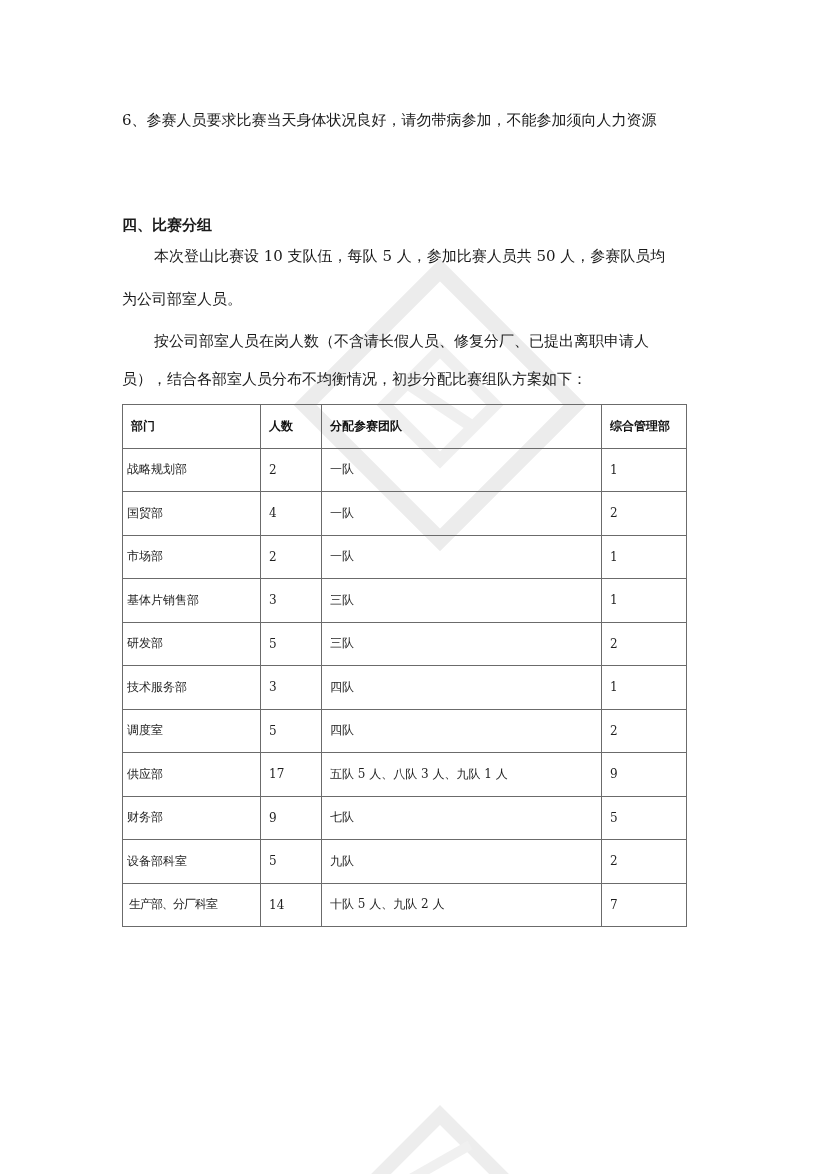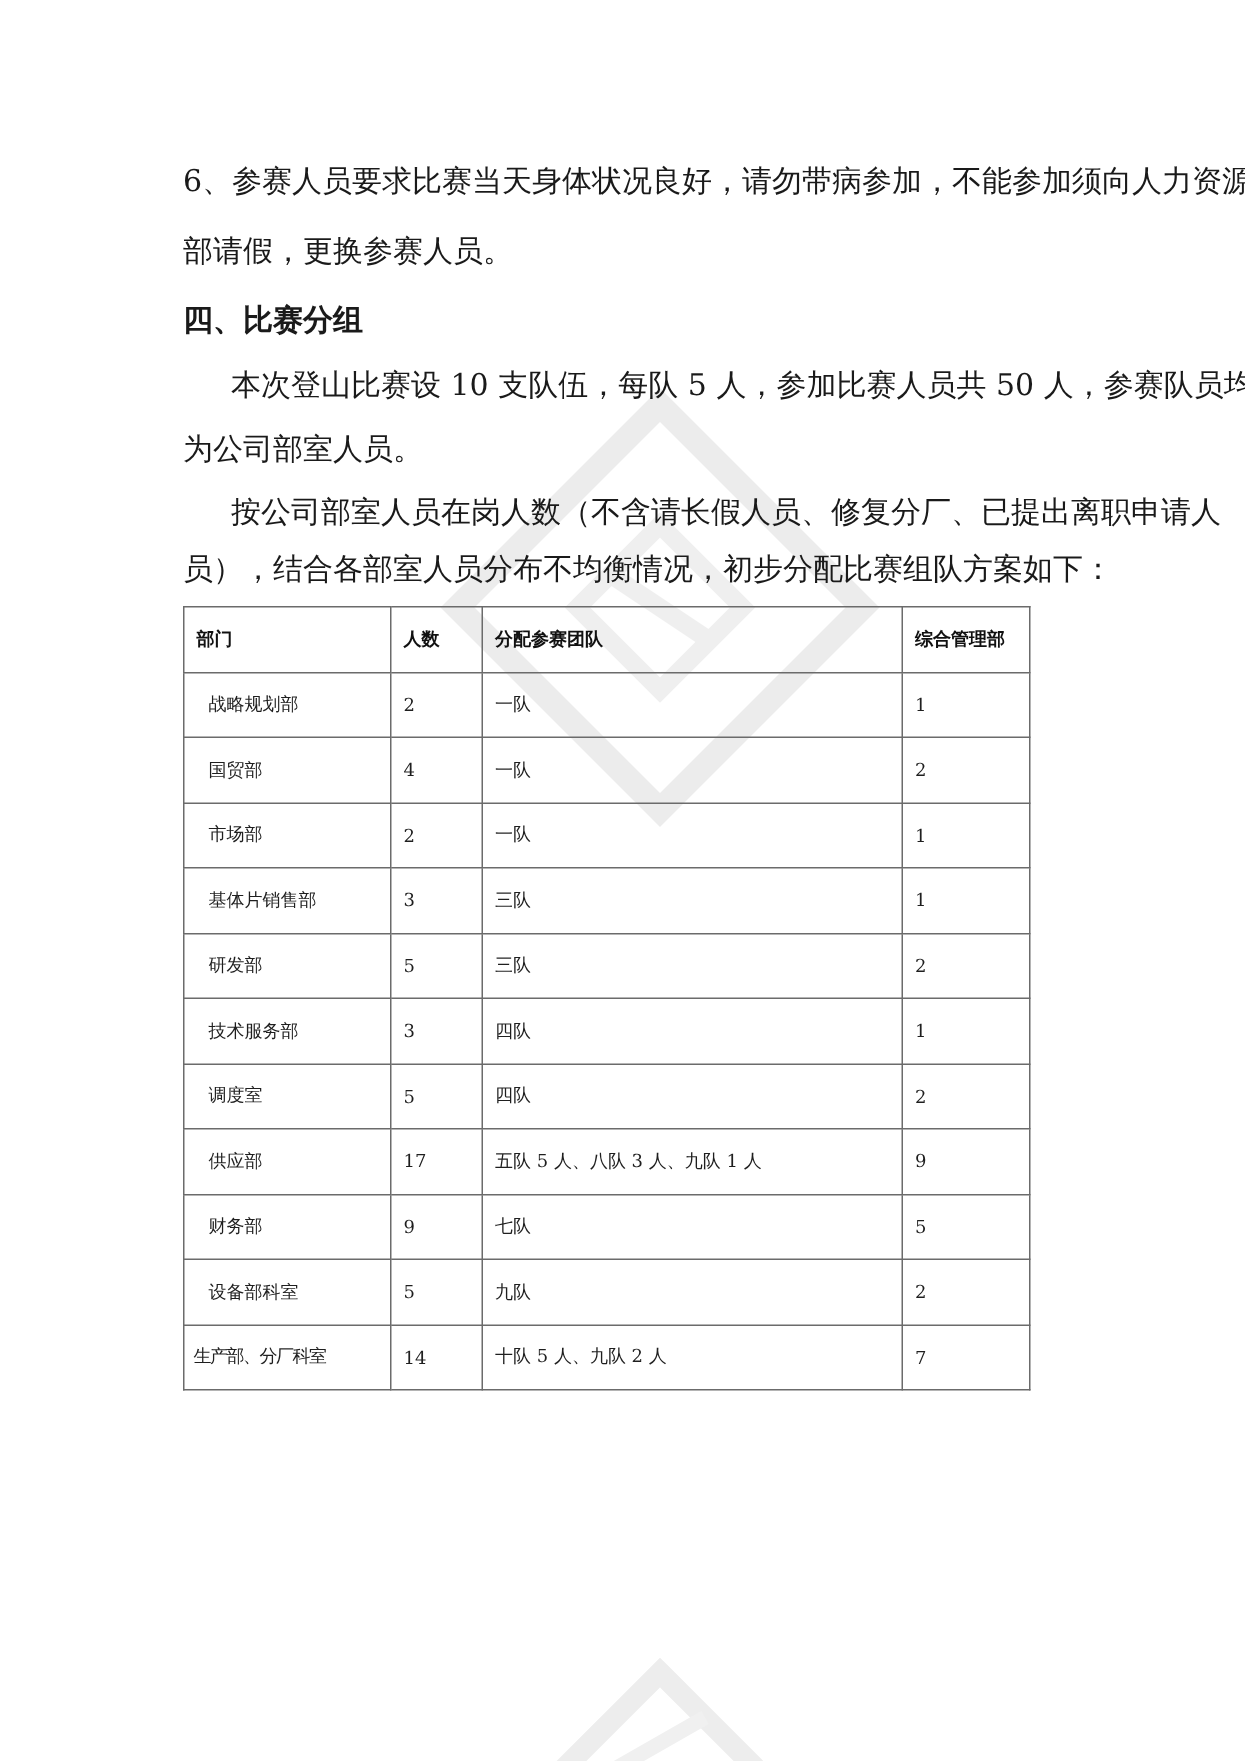--- a/index.html
+++ b/index.html
@@ -7,36 +7,36 @@
     width: 830px; height: 1174px; position: relative; overflow: hidden;
     font-family: "DejaVu Serif", "Liberation Serif", serif;
     color: #1a1a1a;
   }
   .watermark {
     position: absolute; pointer-events: none; z-index: 0;
   }
   .page { position: absolute; left: 0; top: 0; width: 830px; height: 1174px; z-index: 1; }
   .p {
     position: absolute; left: 122px; width: 600px;
-    font-size: 20px; line-height: 20px; white-space: nowrap;
+    font-size: 15px; line-height: 20px; white-space: nowrap;
   }
-  .heading { font-weight: bold; }
+  .heading { font-weight: bold; margin-top: 12px; }
   table.grp {
     position: absolute; left: 122px; top: 404px;
     border-collapse: collapse; table-layout: fixed;
     width: 476px; font-size: 12px;
   }
   table.grp td, table.grp th {
     border: 1px solid #6b6b6b; height: 42.5px; padding: 0 0 0 8px;
     text-align: left; vertical-align: middle; white-space: nowrap;
     font-weight: normal; color: #1f1f1f;
   }
   table.grp th { font-weight: bold; color: #111; }
   .c1 { width: 138px; } .c2 { width: 61px; } .c3 { width: 280px; } .c4 { width: 85px; }
-  table.grp td.dept { padding-left: 16px; letter-spacing: 0px; }
+  table.grp td.dept { padding-left: 4px; letter-spacing: 0px; }
 </style>
 </head>
 <body>
 
 <svg class="watermark" style="left:290px;top:255px;" width="300" height="300" viewBox="0 0 300 300">
   <g fill="none" stroke="#ececec" stroke-width="16">
     <polygon points="150,15 285,150 150,285 15,150"></polygon>
   </g>
   <g fill="none" stroke="#efefef" stroke-width="12">
     <path d="M95,150 L150,95 L205,150 L150,205 Z"></path>
@@ -47,21 +47,20 @@
   <g fill="none" stroke="#ededed" stroke-width="14">
     <polygon points="110,10 210,110 110,210 10,110"></polygon>
   </g>
   <g fill="none" stroke="#f0f0f0" stroke-width="10">
     <path d="M70,80 L140,40"></path>
   </g>
 </svg>
 
 <div class="page">
   <div class="p" style="top:110px;">6、参赛人员要求比赛当天身体状况良好，请勿带病参加，不能参加须向人力资源</div>
-  <div class="p" style="top:157px;">部请假，更换参赛人员。</div>
 
   <div class="p heading" style="top:203px;">四、比赛分组</div>
 
   <div class="p" style="top:246px; left:154px;">本次登山比赛设 10 支队伍，每队 5 人，参加比赛人员共 50 人，参赛队员均</div>
   <div class="p" style="top:331px; left:154px;">按公司部室人员在岗人数（不含请长假人员、修复分厂、已提出离职申请人</div>
   <div class="p" style="top:289px;">为公司部室人员。</div>
   <div class="p" style="top:369px;">员），结合各部室人员分布不均衡情况，初步分配比赛组队方案如下：</div>
 
   <table class="grp">
     <colgroup>

